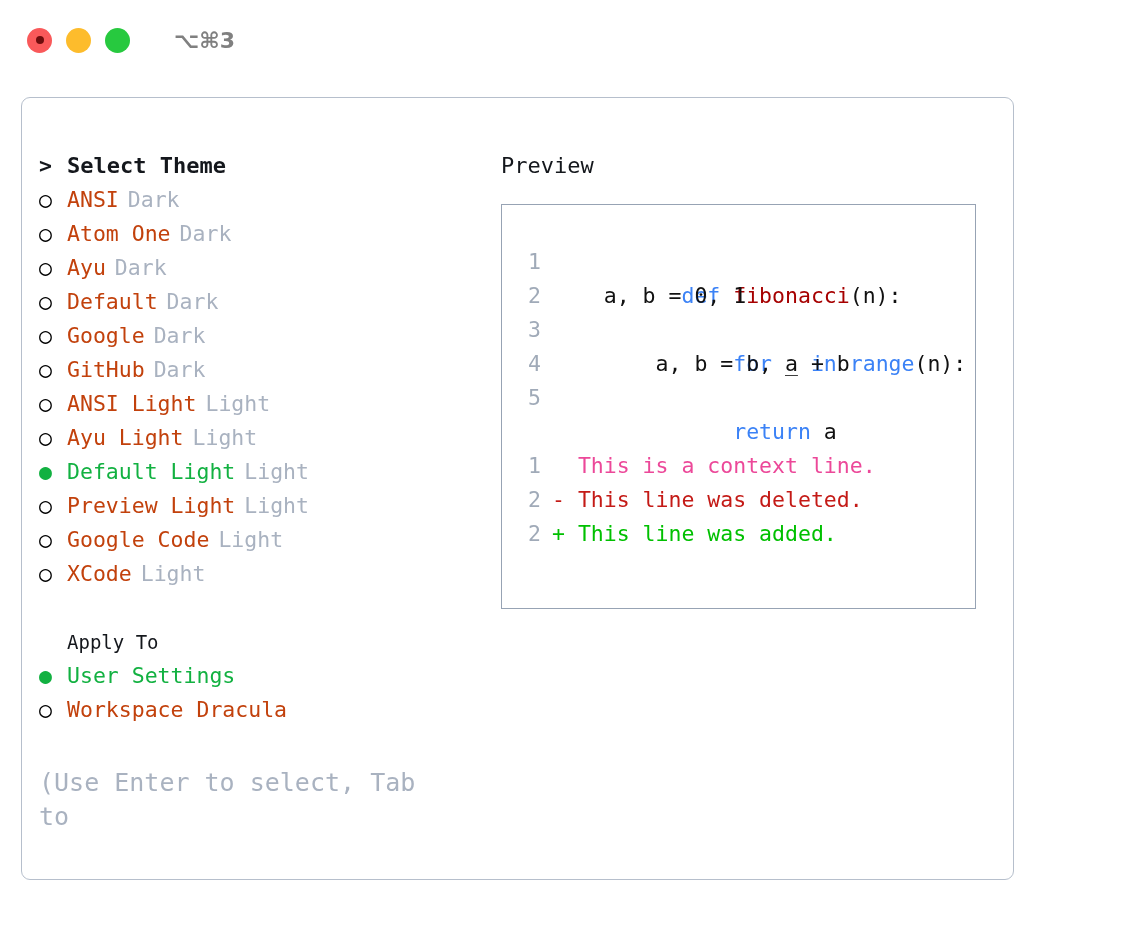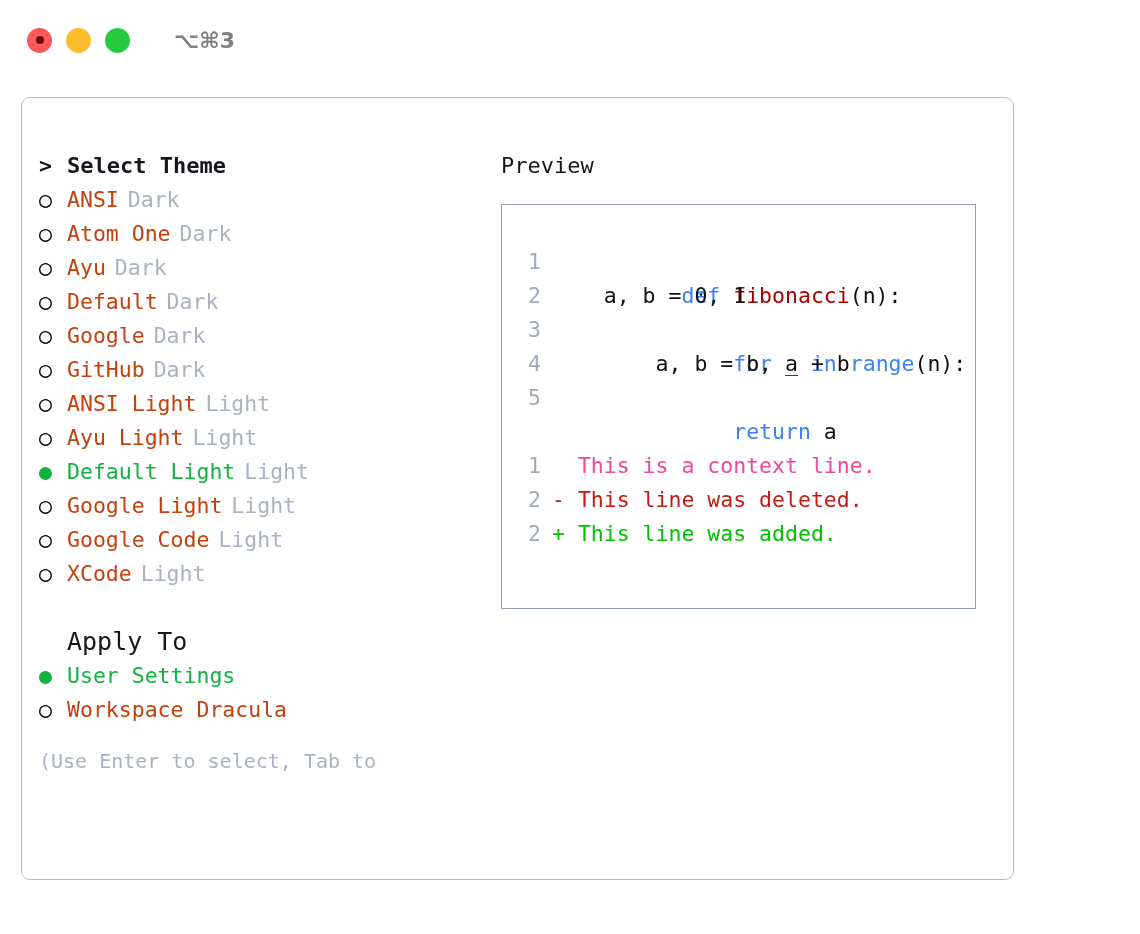--- a/index.html
+++ b/index.html
@@ -86,35 +86,35 @@
     color: #14171c;
     font-size: 22px;
   }
   .header-row .marker {
     font-weight: bold;
     color: #14171c;
     font-family: "DejaVu Sans Mono", monospace;
   }
   .sub-header {
     color: #14171c;
-    font-size: 25px;
+    font-size: 19px;
   }
   .label { color: #c2410c; }
   .label-selected { color: #12b141; }
   .badge {
     color: #a9b2c0;
     margin-left: 9px;
   }
   .spacer-row { height: 34px; }
 
   .hint {
     position: absolute;
-    left: 17px; top: 646px;
+    left: 17px; top: 668px;
     width: 420px;
-    font-size: 20px;
+    font-size: 25px;
     line-height: 34px;
     color: #a9b2c0;
   }
 
   
   .right-col {
     position: absolute;
     left: 479px; top: 51px;
     width: 490px;
   }
@@ -234,21 +234,21 @@
     </div>
 
     <div class="row">
       <span class="marker label-selected">●</span>
       <span class="label-selected">Default Light</span>
       <span class="badge">Light</span>
     </div>
 
     <div class="row">
       <span class="marker">○</span>
-      <span class="label">Google Light</span>
+      <span class="label">Preview Light</span>
       <span class="badge">Light</span>
     </div>
 
     <div class="row">
       <span class="marker">○</span>
       <span class="label">Google Code</span>
       <span class="badge">Light</span>
     </div>
 
     <div class="row">

